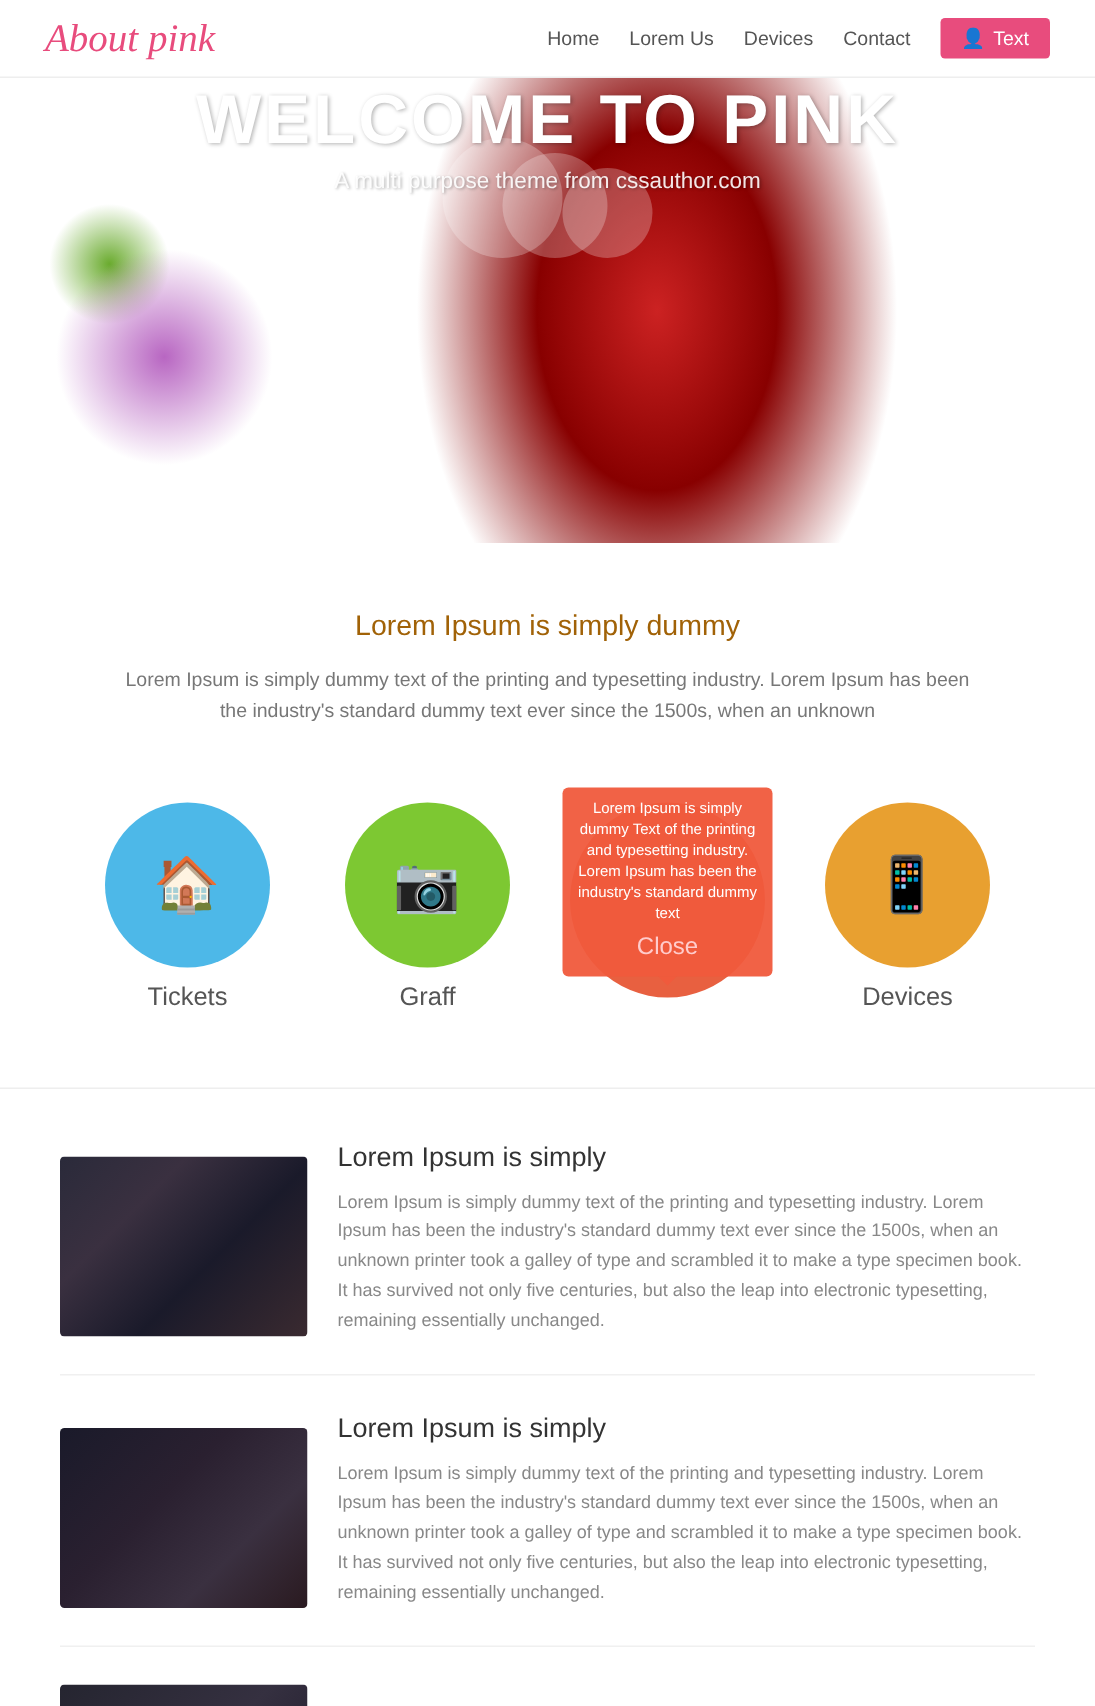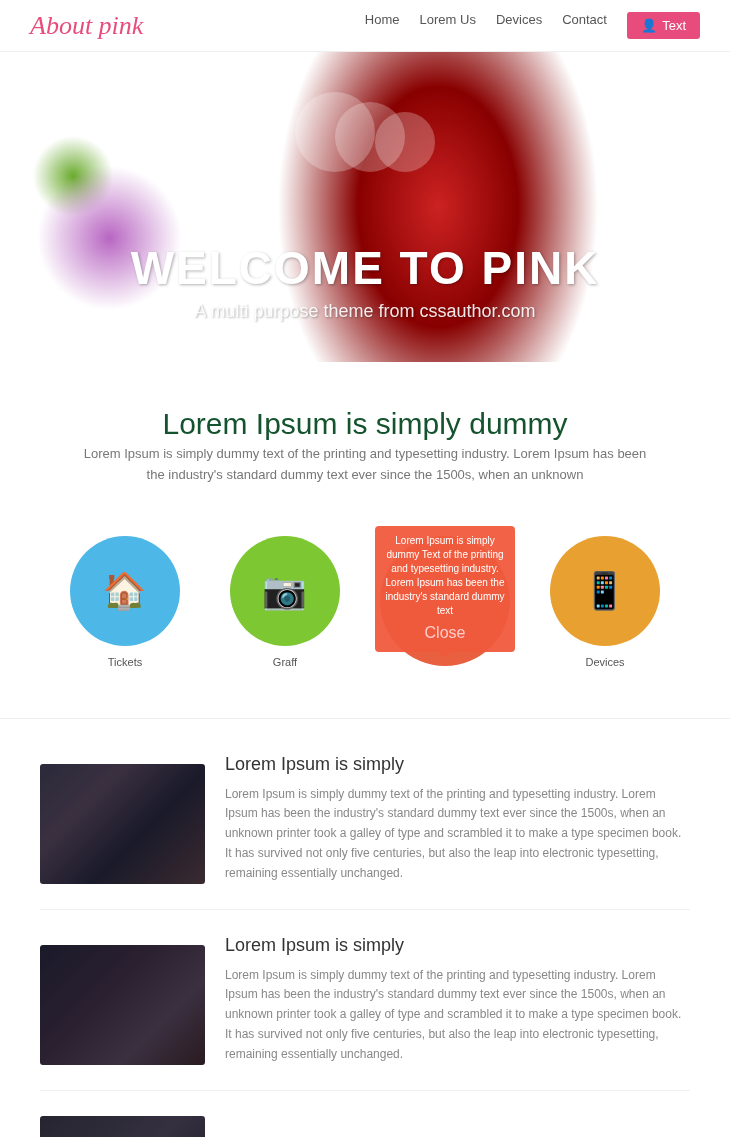--- a/index.html
+++ b/index.html
@@ -19,21 +19,21 @@
     }
     .logo {
       font-family: Georgia, serif;
       font-size: 26px;
       font-style: italic;
       color: #333;
     }
     .logo span { color: #e84c7d; }
     .nav {
       display: flex;
-      align-items: flex-start;
+      align-items: center;
       gap: 20px;
     }
     .nav a {
       text-decoration: none;
       color: #555;
       font-size: 13px;
     }
     .login-btn {
       background: #e84c7d;
       color: #fff !important;
@@ -61,21 +61,20 @@
         radial-gradient(ellipse 200px 300px at 60% 50%, #cc2222 0%, #880000 40%, #ffffff 80%),
         radial-gradient(ellipse 300px 200px at 80% 30%, #fff 0%, #ffcccc 40%, #cc3333 70%),
         radial-gradient(ellipse 100px 100px at 5% 70%, #d4a0d8 0%, transparent 60%);
     }
     .hero-overlay {
       position: absolute;
       inset: 0;
       display: flex;
       flex-direction: column;
       align-items: center;
-      justify-content: flex-end;
       padding-bottom: 40px;
     }
     
     .hero-circles {
       position: absolute;
       top: 30px;
       left: 50%;
       transform: translateX(-80px);
     }
     .hero-circles .circle {
@@ -89,35 +88,35 @@
 
     .hero h1 {
       color: #fff;
       font-size: 46px;
       font-weight: 900;
       text-shadow: 1px 1px 3px rgba(0,0,0,0.3);
       letter-spacing: 2px;
     }
     .hero p {
       color: rgba(255,255,255,0.9);
-      font-size: 18px;
+      font-size: 15px;
       margin-top: 6px;
       text-shadow: 1px 1px 2px rgba(0,0,0,0.3);
     }
 
     
     .intro {
       text-align: center;
       padding: 45px 80px 30px;
     }
     .intro h2 {
-      font-size: 30px;
+      font-size: 19px;
       font-weight: 300;
-      color: #14532d;
-      margin-bottom: 3px;
+      color: #a16207;
+      margin-bottom: 14px;
     }
     .intro p {
       font-size: 13px;
       color: #777;
       line-height: 1.6;
     }
 
     
     .icon-section {
       display: flex;
@@ -140,21 +139,21 @@
       flex-direction: column;
       align-items: center;
       justify-content: center;
       color: #fff;
       position: relative;
     }
     .icon-circle .icon-symbol {
       font-size: 36px;
     }
     .icon-label {
-      font-size: 11px;
+      font-size: 17px;
       color: #555;
       text-align: center;
     }
     .ic-blue { background: #4db8e8; }
     .ic-green { background: #7dc832; }
     .ic-red { background: #e86040; }
     .ic-orange { background: #e8a030; }
 
     
     .ic-tooltip {

